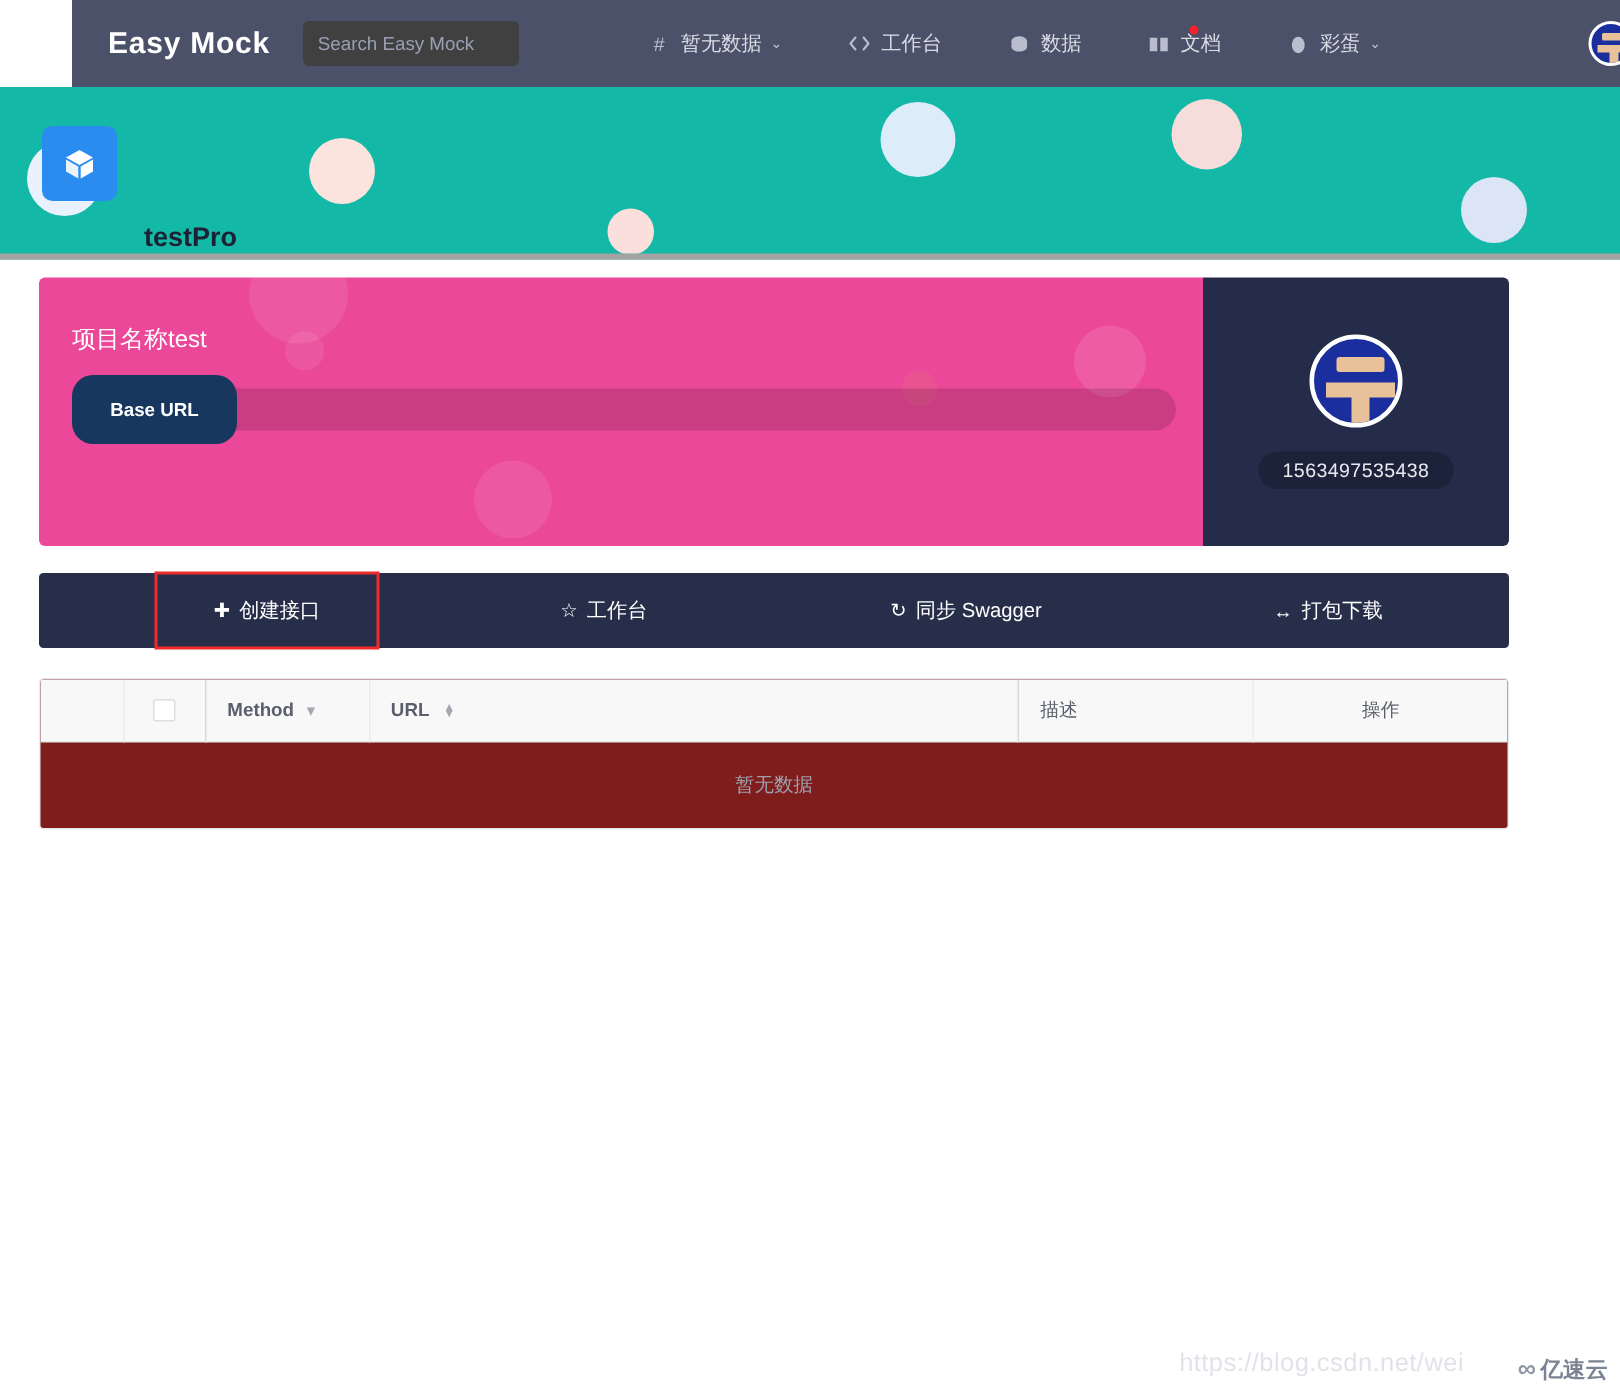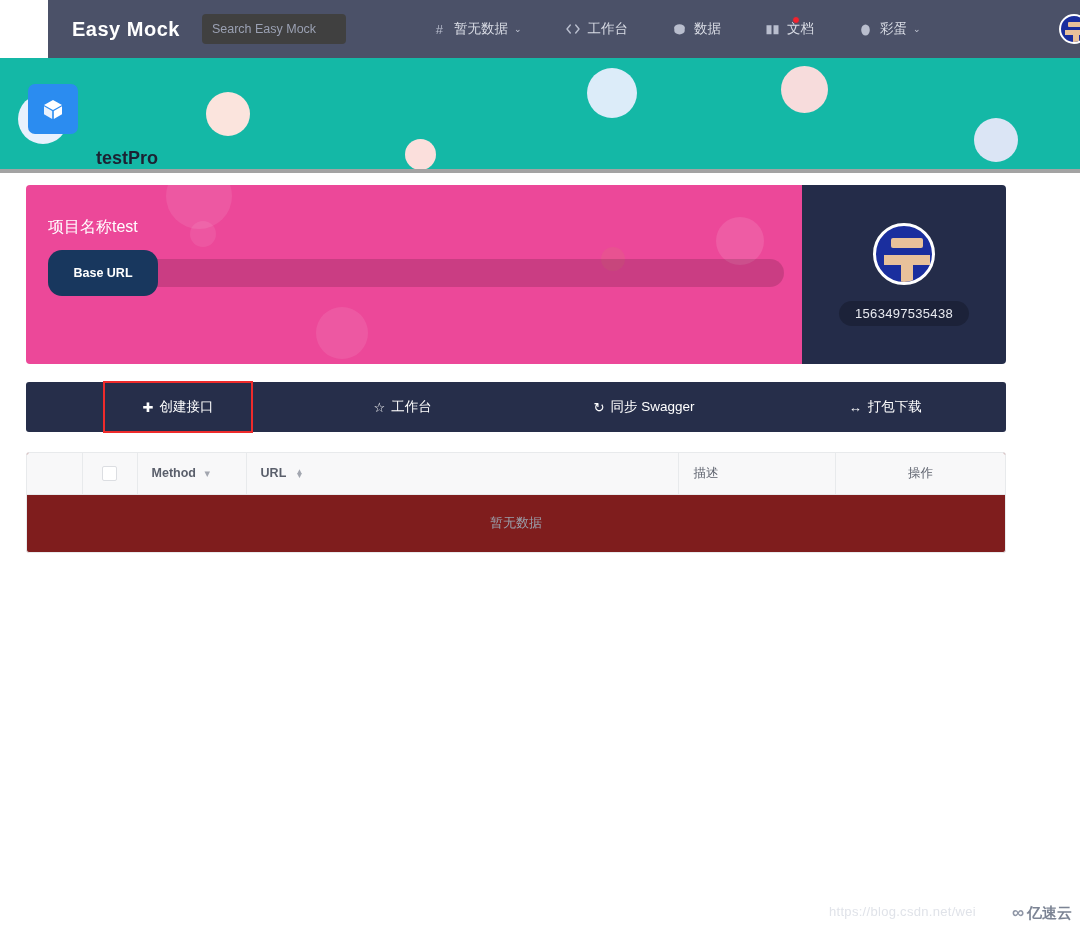--- a/index.html
+++ b/index.html
@@ -271,21 +271,21 @@
 
   
   .footer {
     position: absolute; left: 0; bottom: 0;
     width: 1080px; height: 60px;
     display: flex; align-items: center; justify-content: center;
     color: #c2c6cf; font-size: 12.5px;
   }
   .watermark {
     position: absolute; right: 104px; bottom: 14px;
-    color: #e0e3e9; font-size: 13px;
+    color: #e0e3e9; font-size: 17px;
     letter-spacing: 0.3px;
     white-space: nowrap;
   }
   .ysy {
     position: absolute; right: 8px; bottom: 10px;
     display: flex; align-items: center;
     color: #7c8494; font-size: 15px; font-weight: bold;
   }
   .ysy .glyph { font-size: 17px; margin-right: 3px; color: #8f96a6; }
 </style>

